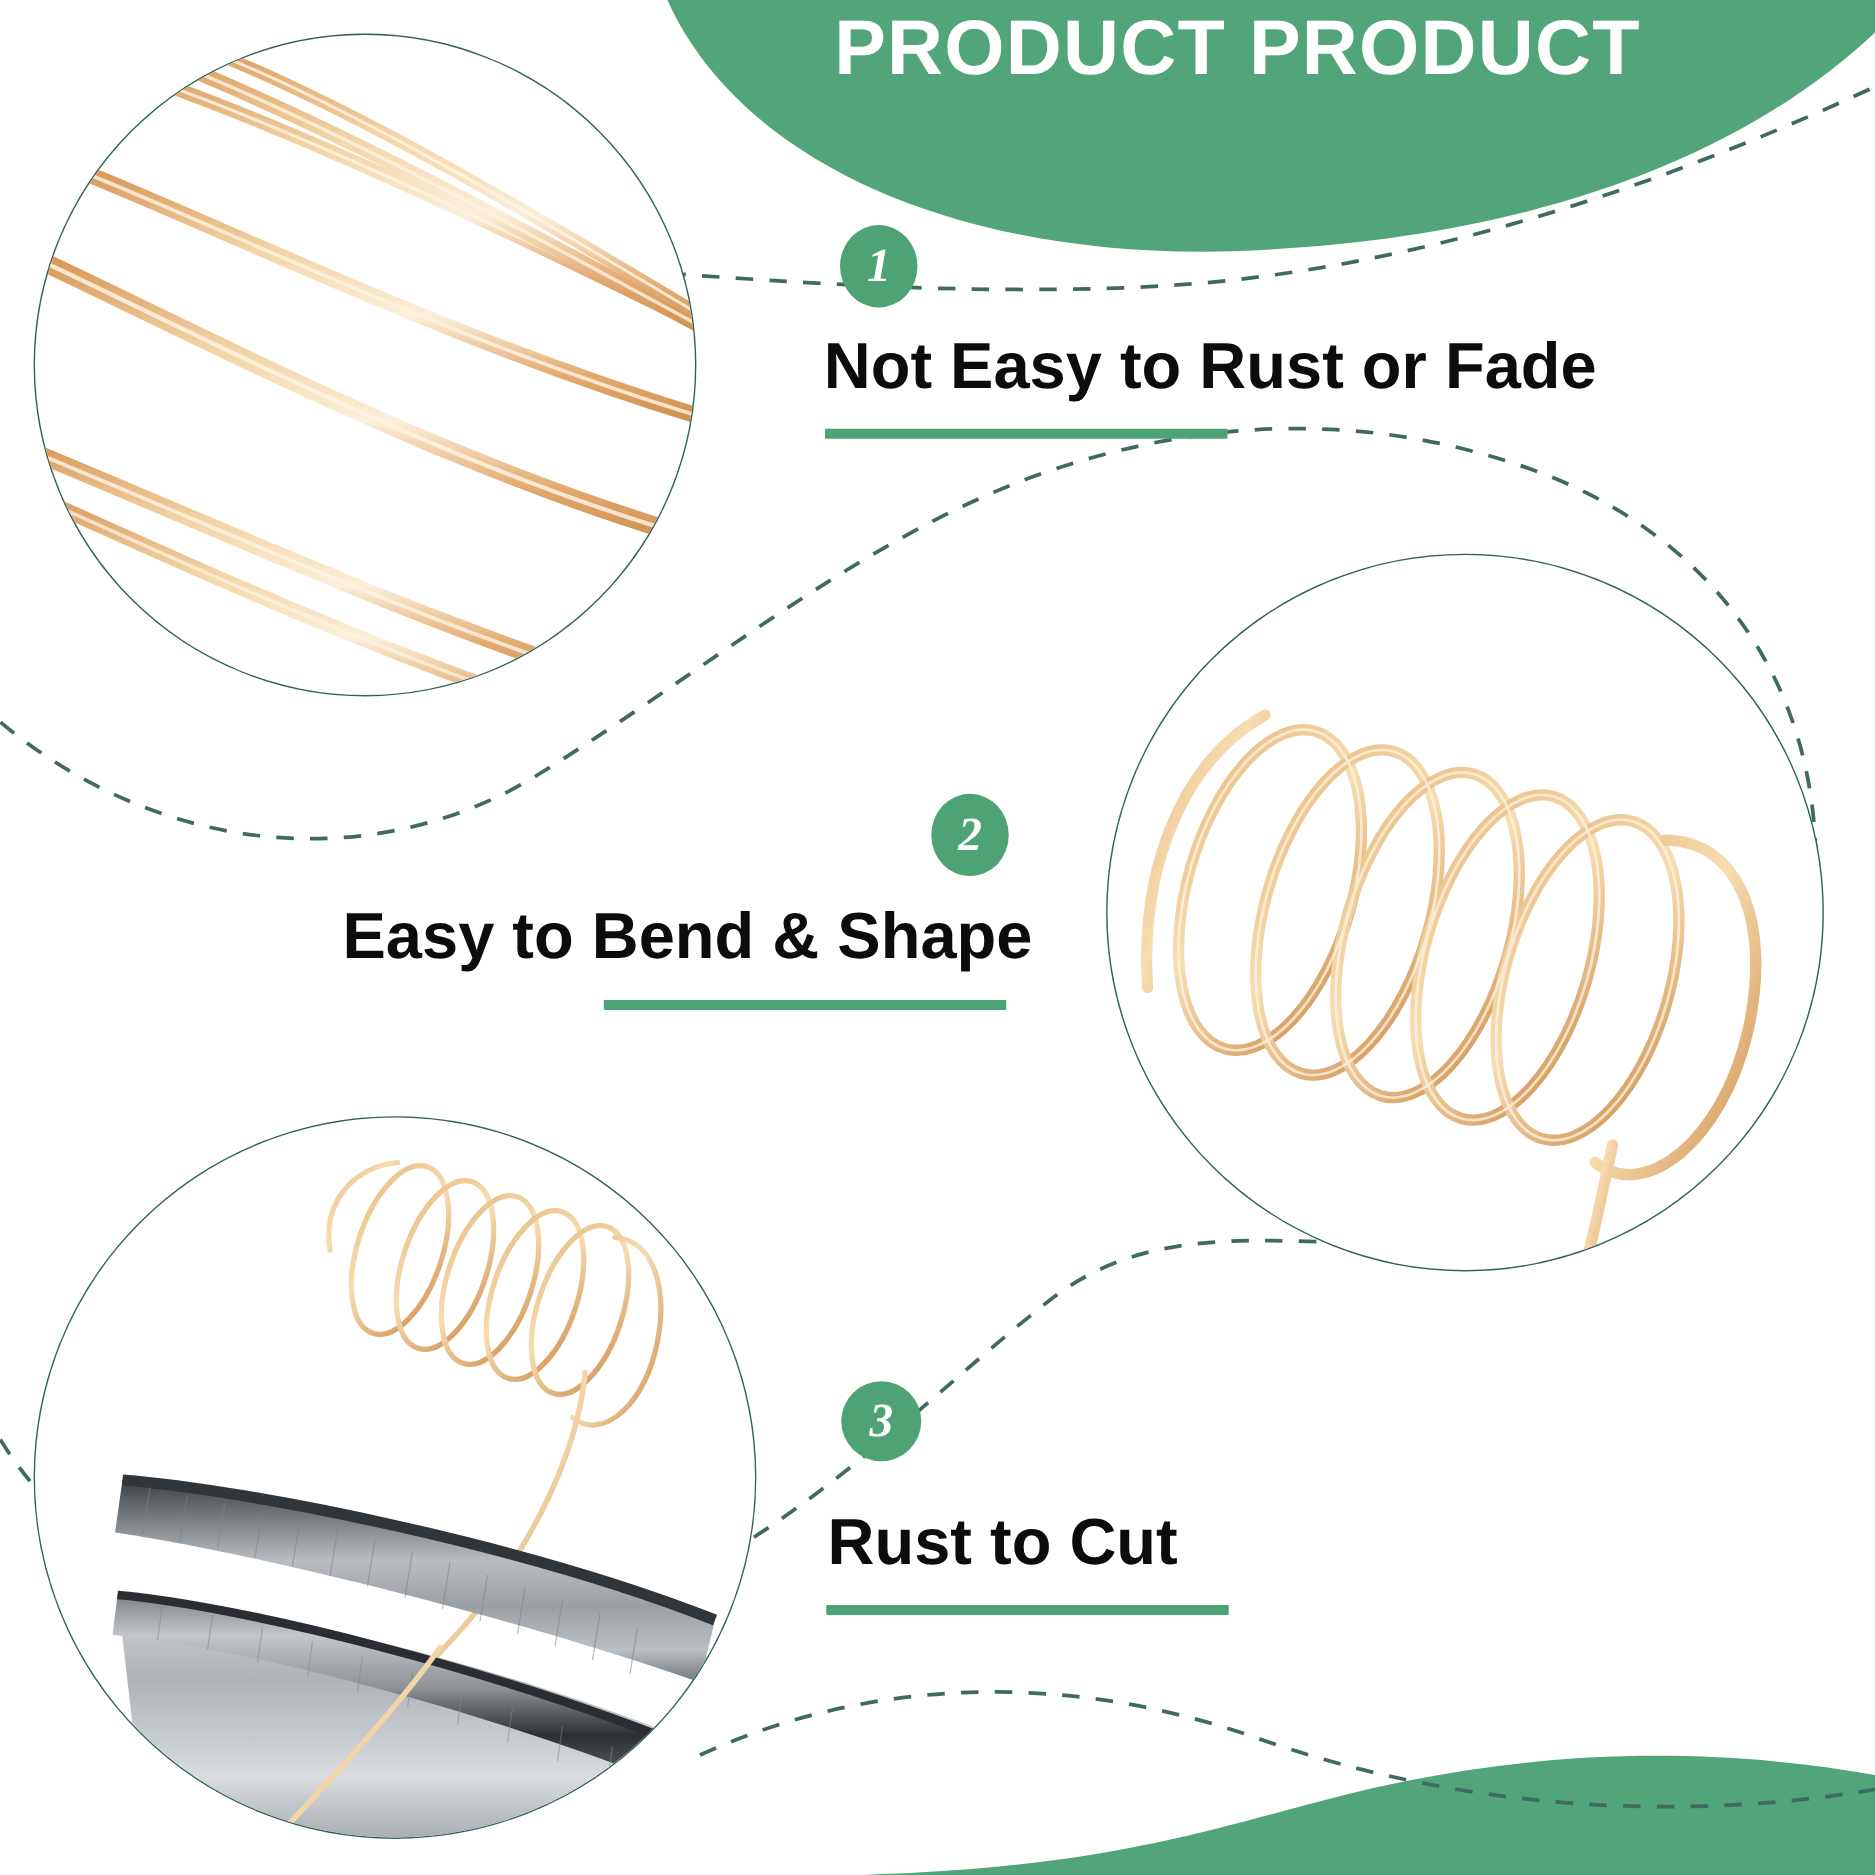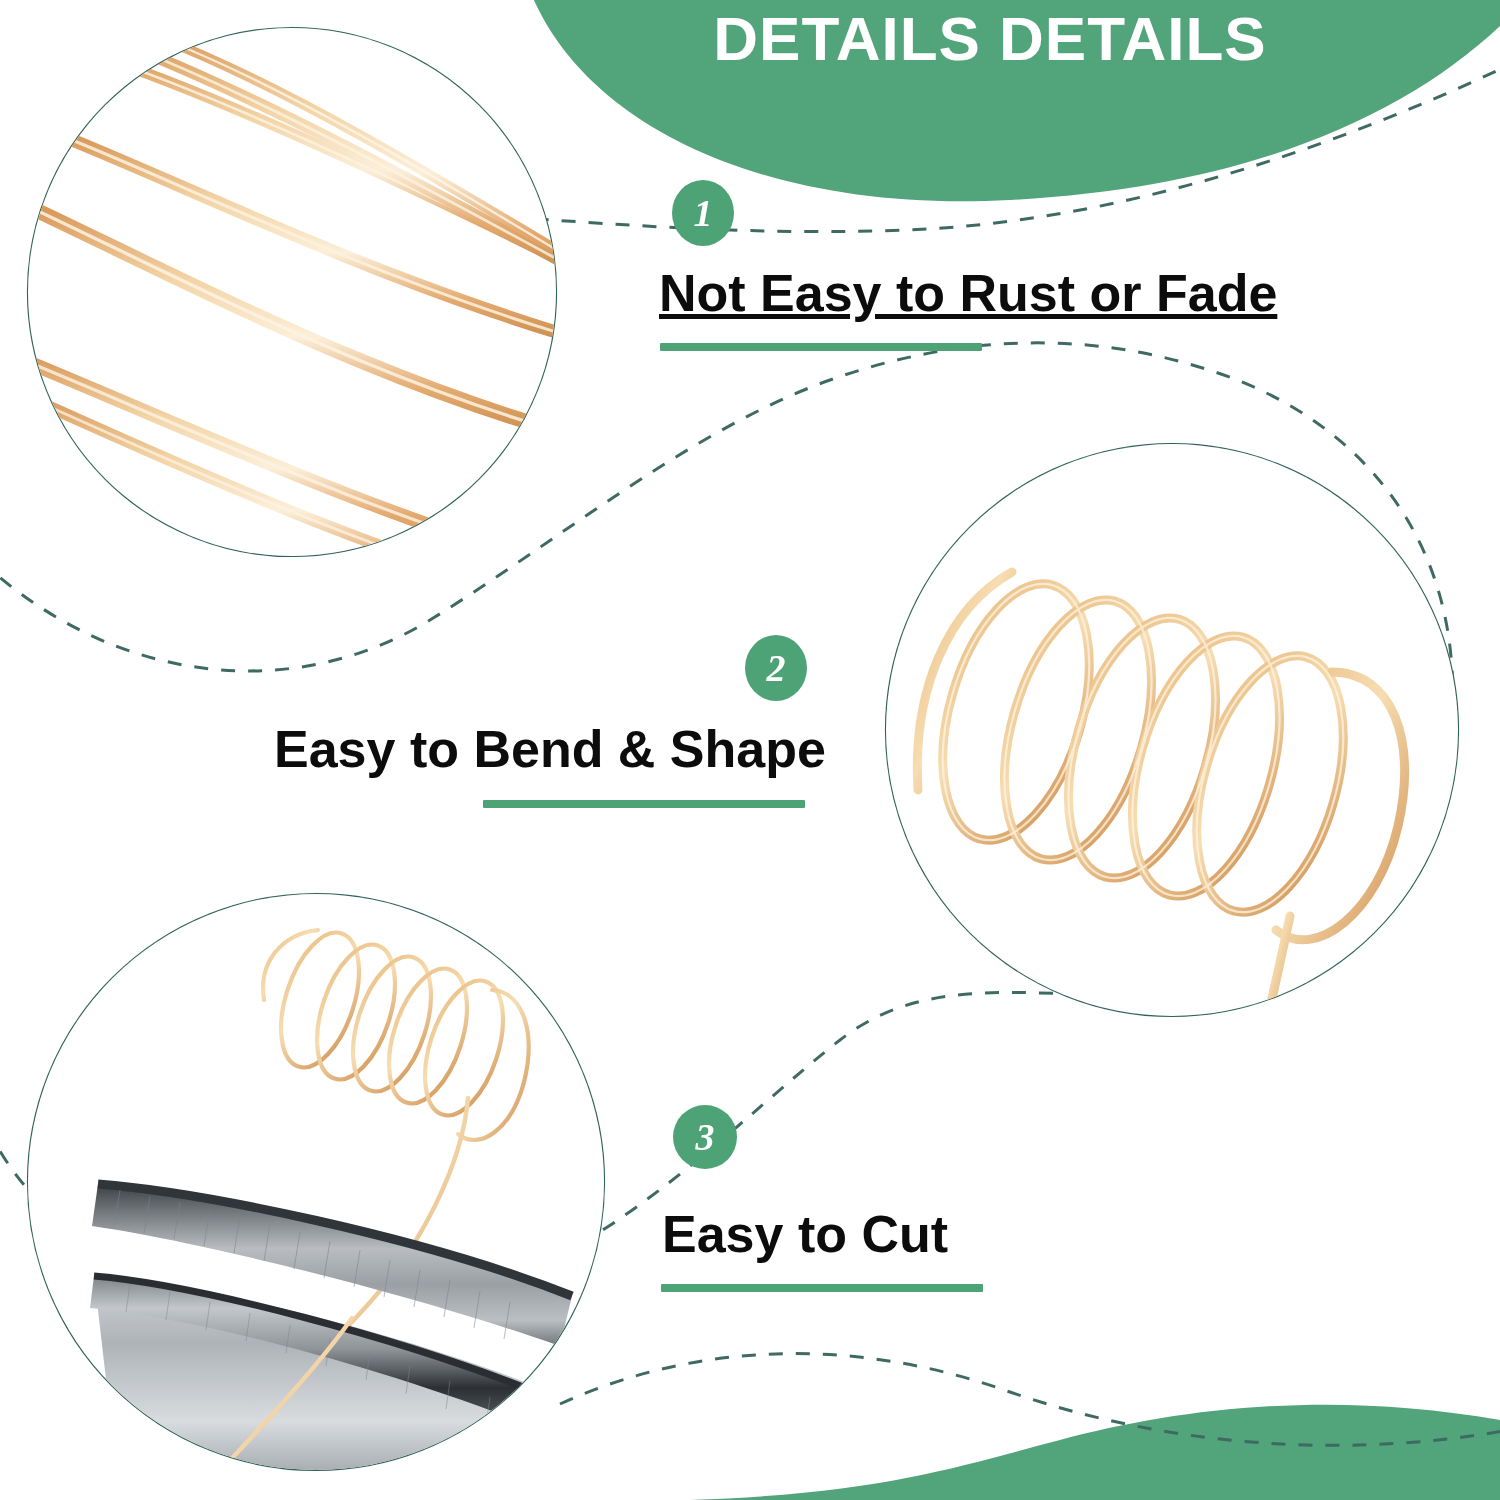--- a/index.html
+++ b/index.html
@@ -60,21 +60,21 @@
 
   .f-rule {
     position:absolute;
     height:8px;
     background:#4da375;
     border-radius:1px;
   }
 
   
   #feature-1 .badge  { left:672px; top:180px; width:62px; height:66px; font-size:38px; }
-  #feature-1 .f-title{ left:659px; top:266px; font-size:52px;text-decoration:underline; }
+  #feature-1 .f-title{ left:659px; top:266px; font-size:52px; }
   #feature-1 .f-rule { left:660px; top:343px; width:322px; }
 
   
   #feature-2 .badge  { left:745px; top:635px; width:62px; height:66px; font-size:38px; }
   #feature-2 .f-title{ left:255px; top:722px; font-size:52px;margin-left:19px; }
   #feature-2 .f-rule { left:483px; top:800px; width:322px; }
 
   
   #feature-3 .badge  { left:673px; top:1105px; width:64px; height:64px; font-size:38px; }
   #feature-3 .f-title{ left:662px; top:1207px; font-size:52px; }
@@ -273,34 +273,34 @@
             <path d="M 490,1397 L 486,1425"></path>
         </g>
       </g>
 
       <path d="M 352,1318 C 320,1364 250,1440 196,1496" fill="none" stroke="url(#gGoldThin)" stroke-width="4.4" stroke-linecap="round"></path>
     </g>
   </svg>
 
   <div class="layer" id="ui-layer">
 
-    <div class="header-title">DETAILS DETAILS</div>
+    <div class="header-title">PRODUCT PRODUCT</div>
 
     <div class="feature" id="feature-1">
       <div class="badge">1</div>
       <div class="f-title">Not Easy to Rust or Fade</div>
       <div class="f-rule"></div>
     </div>
 
     <div class="feature" id="feature-2">
       <div class="badge">2</div>
       <div class="f-title">Easy to Bend &amp; Shape</div>
       <div class="f-rule"></div>
     </div>
 
     <div class="feature" id="feature-3">
       <div class="badge">3</div>
-      <div class="f-title">Easy to Cut</div>
+      <div class="f-title">Rust to Cut</div>
       <div class="f-rule"></div>
     </div>
 
   </div>
 </div>
 
 </body></html>

